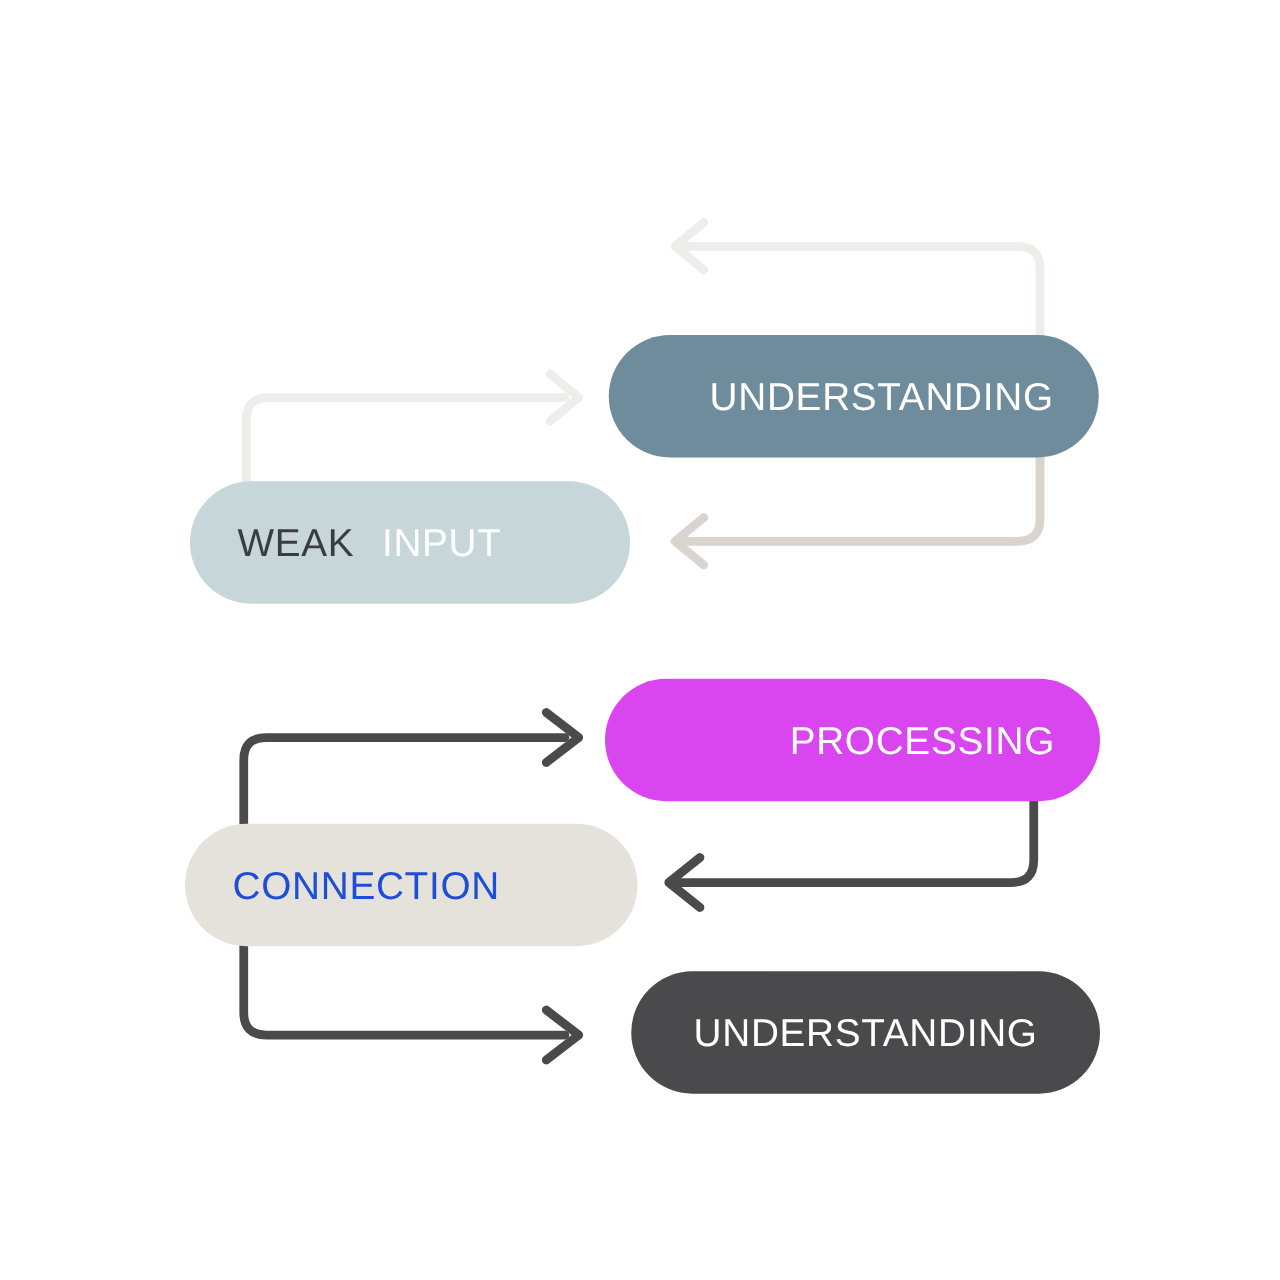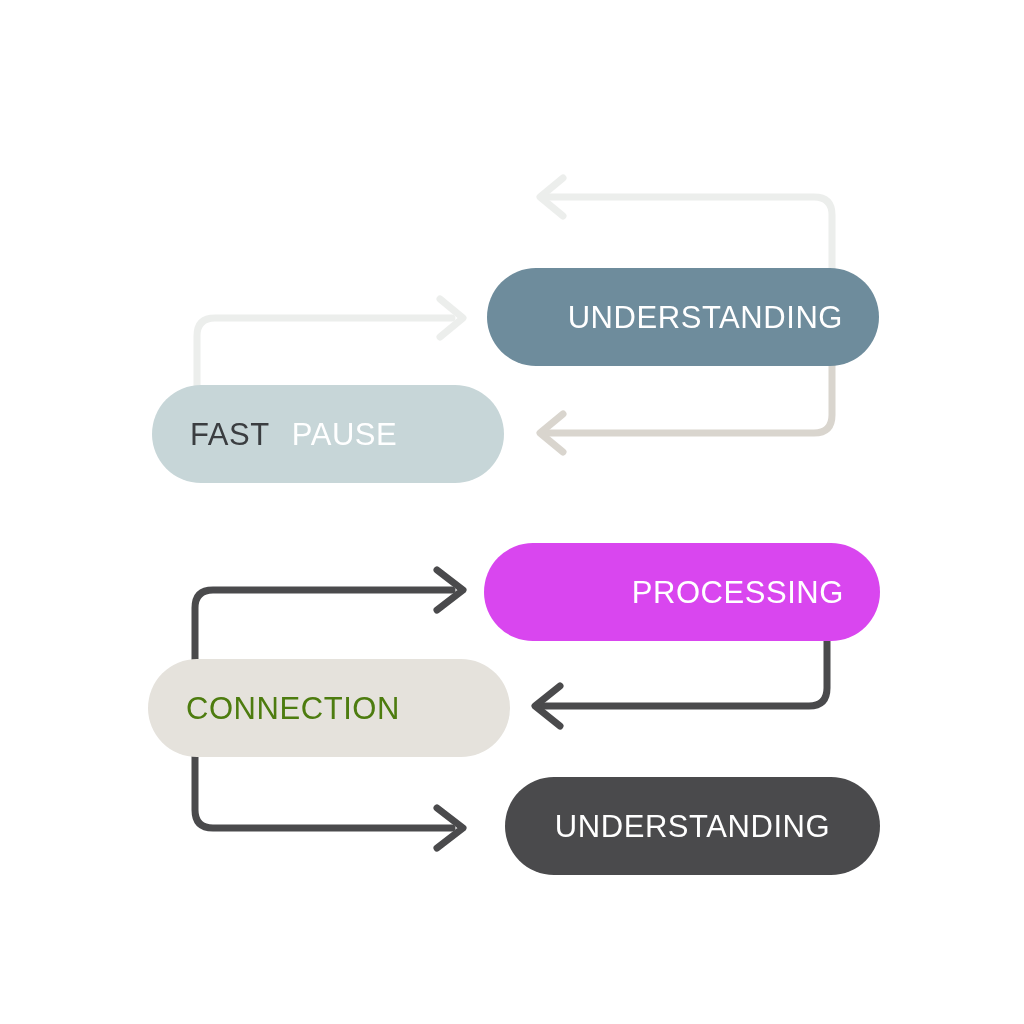--- a/index.html
+++ b/index.html
@@ -87,29 +87,29 @@
       <path d="M 437 808 L 463 828 L 437 848" fill="none" stroke="#4a4a4c" stroke-width="7" stroke-linecap="round" stroke-linejoin="round"></path>
     </g>
   </svg>
 
 
   <div class="node align-right layer-nodes" style="left:487px; top:268px; width:392px; height:98px; background:#6e8c9c;">
     <span class="label" style="color:#ffffff;">UNDERSTANDING</span>
   </div>
 
   <div class="node align-left layer-nodes" style="left:152px; top:385px; width:352px; height:98px; background:#c7d6d8;">
-    <span class="label" style="color:#3a3d40;">FAST</span>
-    <span class="label" style="color:#ffffff; margin-left:22px;">PAUSE</span>
+    <span class="label" style="color:#3a3d40;">WEAK</span>
+    <span class="label" style="color:#ffffff; margin-left:22px;">INPUT</span>
   </div>
 
   <div class="node align-right layer-nodes" style="left:484px; top:543px; width:396px; height:98px; background:#d946ef;">
     <span class="label" style="color:#ffffff;">PROCESSING</span>
   </div>
 
   <div class="node align-left layer-nodes" style="left:148px; top:659px; width:362px; height:98px; background:#e5e2dc;">
-    <span class="label" style="color:#4d7c0f;">CONNECTION</span>
+    <span class="label" style="color:#1d4ed8;">CONNECTION</span>
   </div>
 
   <div class="node align-center layer-nodes" style="left:505px; top:777px; width:375px; height:98px; background:#4a4a4c;">
     <span class="label" style="color:#ffffff;">UNDERSTANDING</span>
   </div>
 
 </div>
 
 </body></html>

